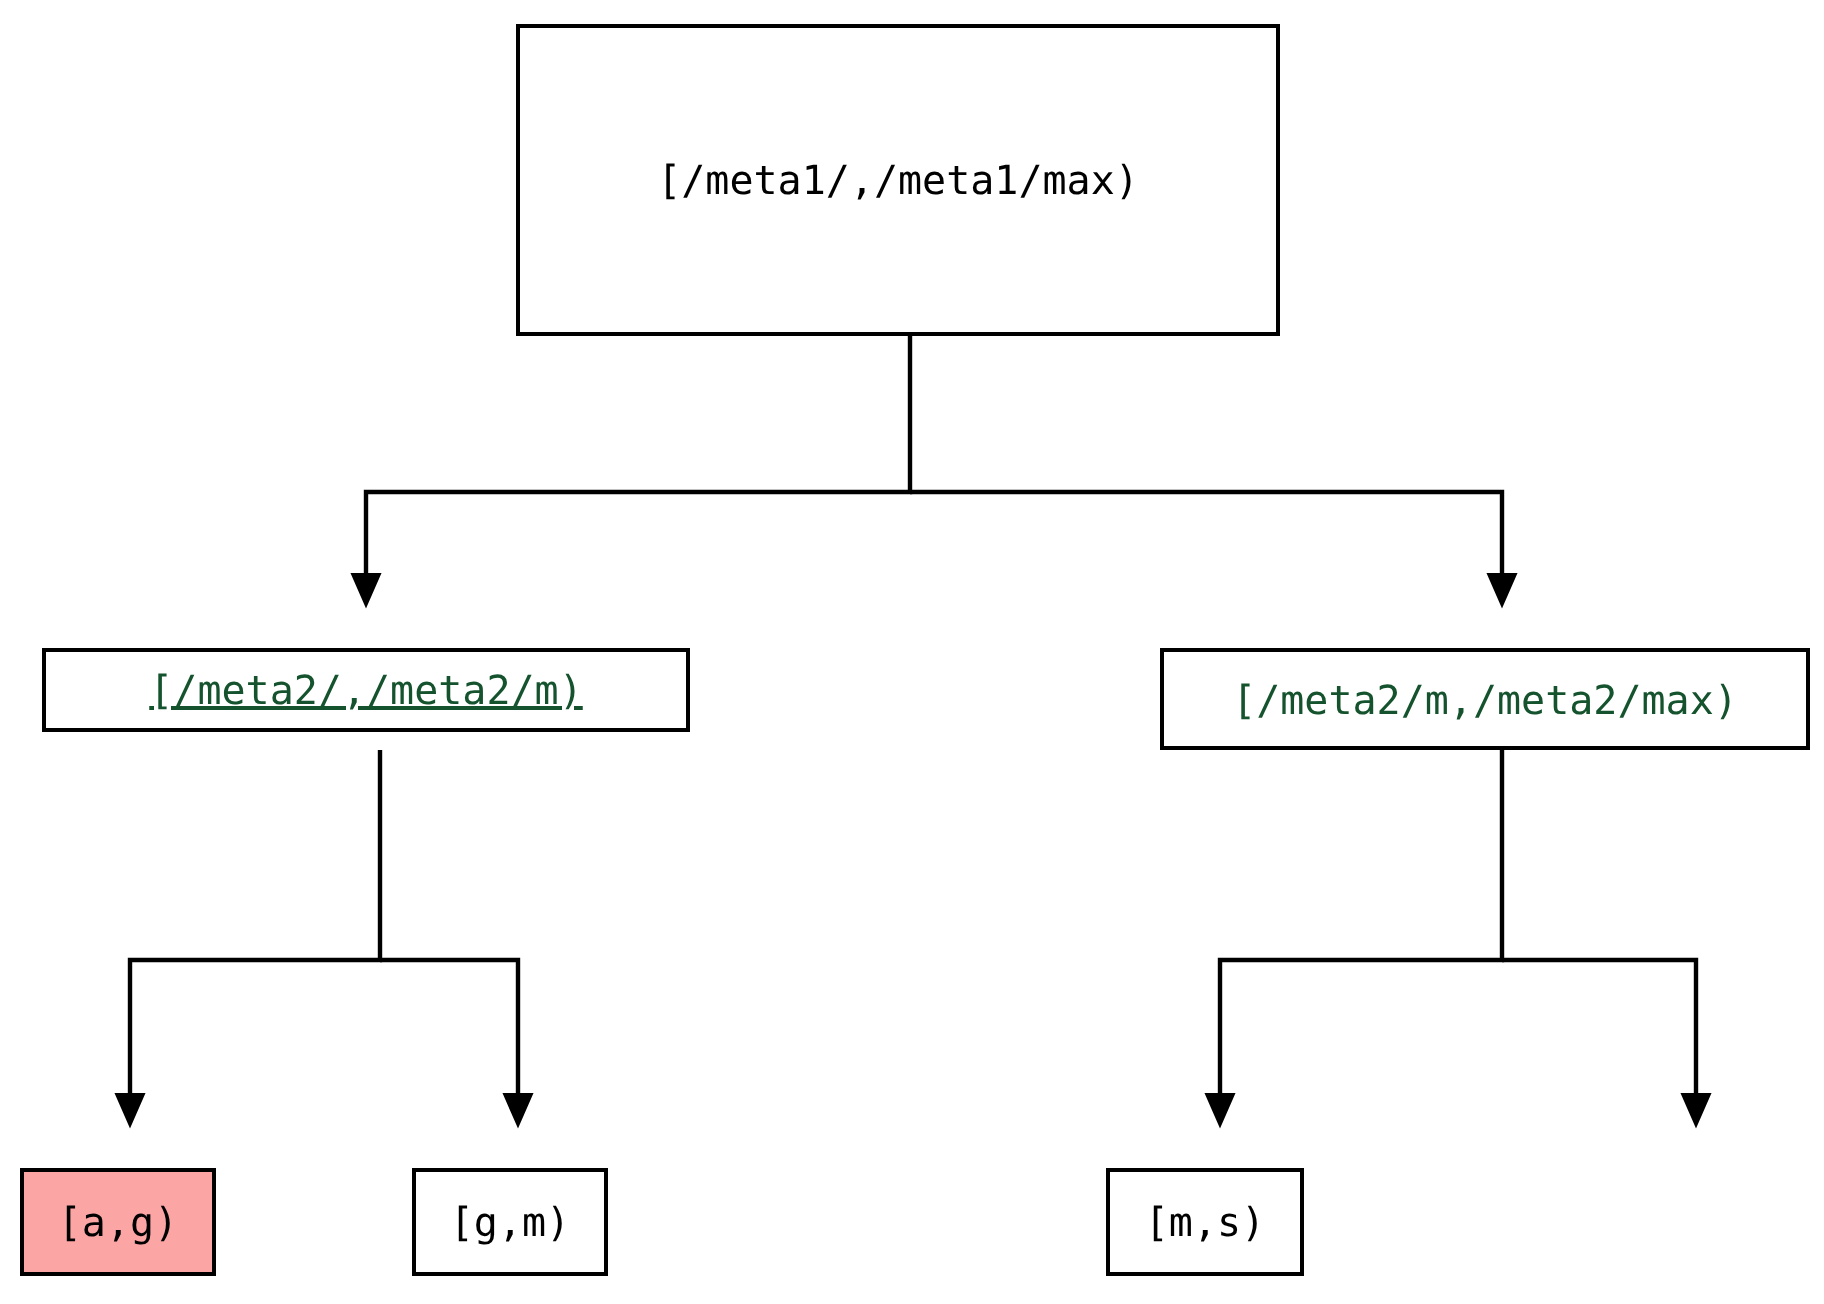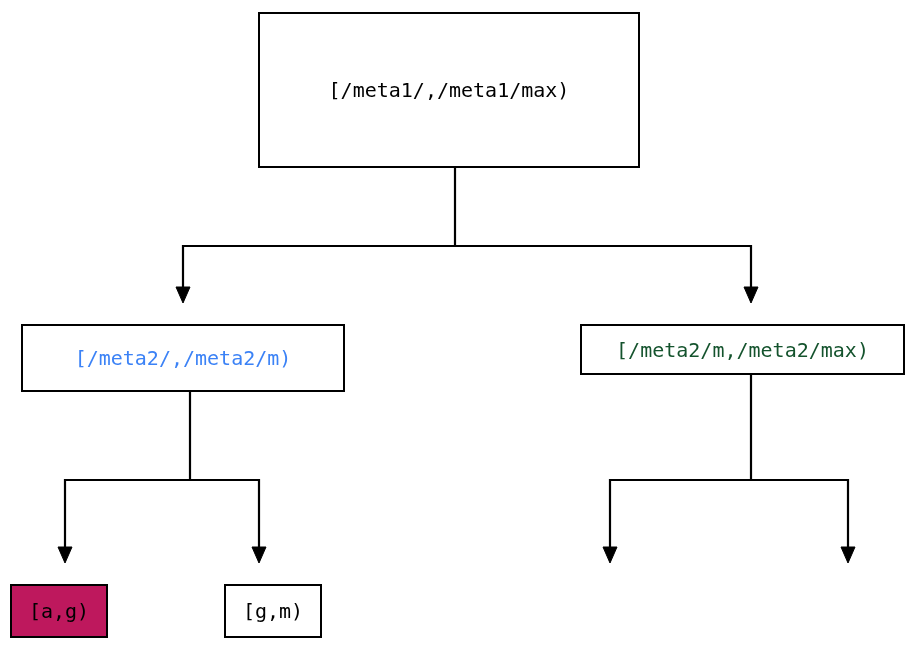--- a/index.html
+++ b/index.html
@@ -83,31 +83,34 @@
     <g>
       <path d="M 751 480 L 848 480 L 848 548" fill="none" stroke="#000000" stroke-width="2.2"></path>
       <polygon points="841,547 855,547 848,563" fill="#000000" stroke="#000000" stroke-width="1"></polygon>
     </g>
   </svg>
 
   <div class="tree-node" style="left: 258px; top: 12px; width: 382px; height: 156px; border-color: rgb(0, 0, 0); background: rgb(255, 255, 255); color: rgb(0, 0, 0);">
     <span class="node-label">[/meta1/,/meta1/max)</span>
   </div>
 
-  <div class="tree-node" style="left: 21px; top: 324px; width: 324px; height: 68px; border-color: rgb(0, 0, 0); background: rgb(255, 255, 255); color: #3b82f6;">
+  <div class="tree-node" style="left: 21px; top: 324px; width: 324px; height: 42px; border-color: rgb(0, 0, 0); background: rgb(255, 255, 255); color: #14532d; text-decoration: underline;">
     <span class="node-label">[/meta2/,/meta2/m)</span>
   </div>
 
   <div class="tree-node" style="left: 580px; top: 324px; width: 325px; height: 51px; border-color: rgb(0, 0, 0); background: rgb(255, 255, 255); color: #14532d;">
     <span class="node-label">[/meta2/m,/meta2/max)</span>
   </div>
 
-  <div class="tree-node" style="left: 10px; top: 584px; width: 98px; height: 54px; border-color: rgb(0, 0, 0); background: #be185d; color: rgb(0, 0, 0);">
+  <div class="tree-node" style="left: 10px; top: 584px; width: 98px; height: 54px; border-color: rgb(0, 0, 0); background: #fca5a5; color: rgb(0, 0, 0);">
     <span class="node-label">[a,g)</span>
   </div>
 
-  <div class="tree-node" style="left: 206px; top: 584px; width: 98px; height: 54px; border-color: rgb(0, 0, 0); background: rgb(255, 255, 255); color: rgb(0, 0, 0); margin-left: 18px;">
+  <div class="tree-node" style="left: 206px; top: 584px; width: 98px; height: 54px; border-color: rgb(0, 0, 0); background: rgb(255, 255, 255); color: rgb(0, 0, 0);">
     <span class="node-label">[g,m)</span>
   </div>
 
+  <div class="tree-node" style="left: 553px; top: 584px; width: 99px; height: 54px; border-color: rgb(0, 0, 0); background: rgb(255, 255, 255); color: rgb(0, 0, 0);">
+    <span class="node-label">[m,s)</span>
+  </div>
 
 
 </div>
 
 </body></html>

